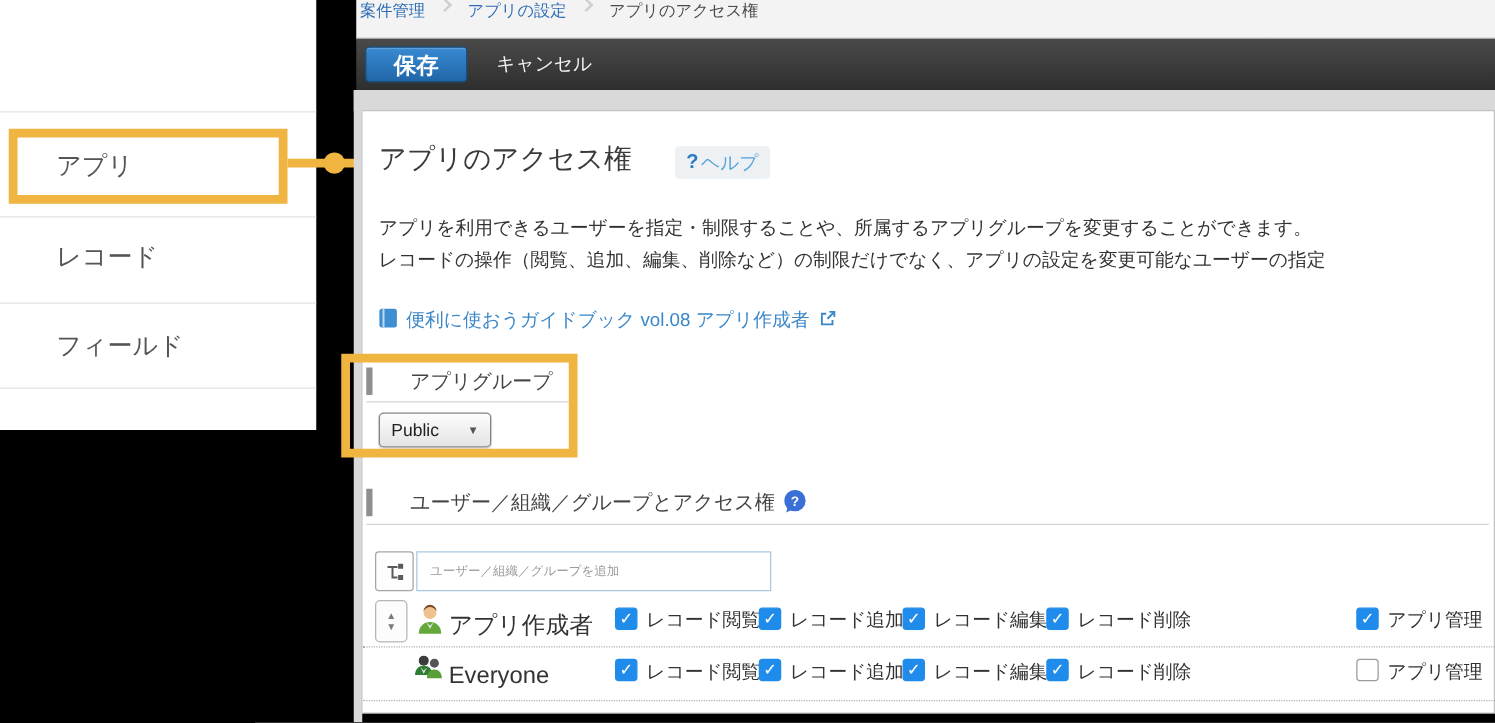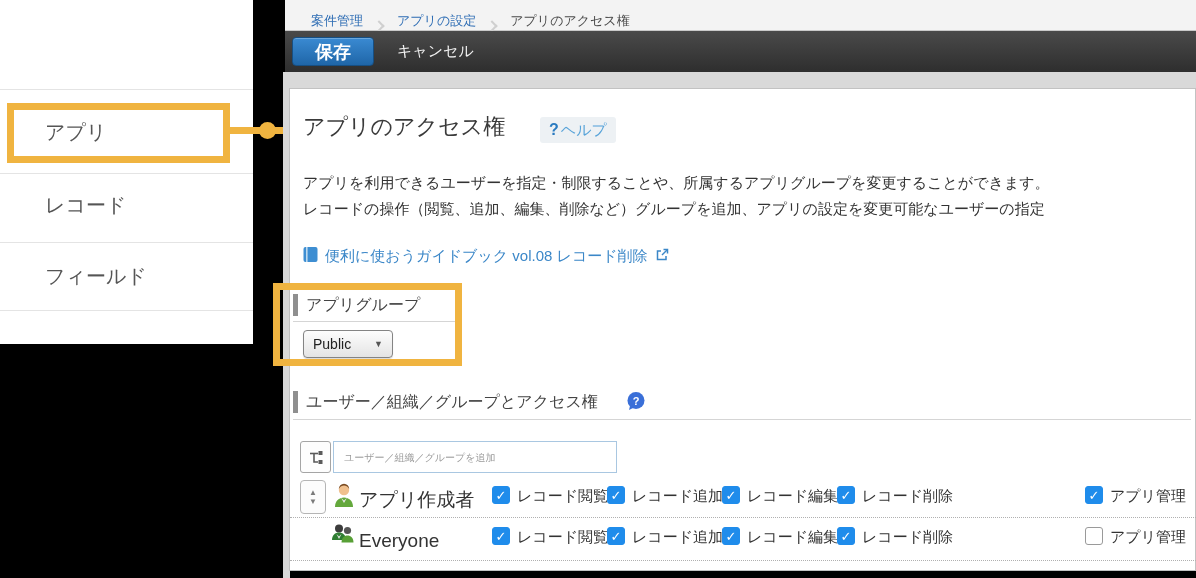--- a/index.html
+++ b/index.html
@@ -14,21 +14,21 @@
   .side-divider { position:absolute; left:0; width:253px; height:1px; background:#e4e4e4; }
   .side-item { position:absolute; left:45px; font-size:20px; color:#555; white-space:nowrap; cursor:pointer; }
 
   
   .annot-box { position:absolute; border:7px solid #F0B440; background:transparent; }
   .annot-line { position:absolute; background:#F0B440; }
   .annot-dot { position:absolute; width:17px; height:17px; border-radius:50%; background:#F0B440; }
 
   
   .breadcrumb { position:absolute; left:285px; top:0; width:911px; height:31px; background:#f3f3f3;
-    border-bottom:1px solid #c9c9c9; display:flex; align-items:flex-end; padding-left:26px; font-size:13px; }
+    border-bottom:1px solid #c9c9c9; display:flex; align-items:flex-start; padding-left:3px; font-size:13px; }
   .crumb-link { color:#2e6db4; cursor:pointer; white-space:nowrap; }
   .crumb-current { color:#4a4a4a; white-space:nowrap; }
   .crumb-sep { width:8px; height:8px; border-top:2px solid #cfcfcf; border-right:2px solid #cfcfcf;
     transform:rotate(45deg); margin:0 14px 0 12px; flex:none; }
 
   
   .toolbar { position:absolute; left:285px; top:31px; width:911px; height:41px;
     background:linear-gradient(#4a4a4a,#2e2e2e); display:flex; align-items:center; }
   .btn-save { margin-left:7px; width:82px; height:29px; border-radius:4px;
     background:linear-gradient(#3a8ad2,#1f66a8); border:1px solid #164f83;
@@ -48,21 +48,21 @@
   .help-badge .q { color:#2a7bc0; font-weight:bold; font-size:16px; }
   .help-badge .t { color:#57a3d9; font-size:15px; }
 
   .desc { position:absolute; left:303px; top:170px; width:893px; font-size:15px; color:#333;
     line-height:26px; white-space:nowrap; overflow:hidden; }
 
   .guide-link { position:absolute; left:303px; top:246px; display:flex; align-items:center; gap:7px;
     color:#3b87c8; font-size:15px; cursor:pointer; white-space:nowrap; }
 
   .sec-bar { position:absolute; width:5px; height:22px; background:#8f8f8f; }
-  .sec-title { position:absolute; font-size:16px; color:#444; white-space:nowrap; }
+  .sec-title { position:absolute; font-size:16px; color:#444; white-space:nowrap;margin-left:22px; }
   .sec-underline { position:absolute; height:1px; background:#d5d5d5; }
 
   .dropdown { position:absolute; left:303px; top:330px; width:90px; height:28px; border:1px solid #848484;
     border-radius:4px; background:linear-gradient(#fdfdfd,#e4e4e4); display:flex; align-items:center;
     padding:0 9px; cursor:pointer; box-shadow:0 1px 1px rgba(0,0,0,.15); }
   .dropdown .val { font-size:14px; color:#222; flex:1; }
   .dropdown .caret { font-size:9px; color:#555; }
 
   .help-bubble { position:absolute; left:626px; top:391px; width:20px; height:20px; cursor:pointer; }
 
@@ -128,31 +128,31 @@
 
   <div class="page-title">アプリのアクセス権</div>
 
   <div class="help-badge">
     <span class="q">?</span>
     <span class="t">ヘルプ</span>
   </div>
 
   <div class="desc">
     <div>アプリを利用できるユーザーを指定・制限することや、所属するアプリグループを変更することができます。</div>
-    <div>レコードの操作（閲覧、追加、編集、削除など）グループを追加、アプリの設定を変更可能なユーザーの指定</div>
+    <div>レコードの操作（閲覧、追加、編集、削除など）の制限だけでなく、アプリの設定を変更可能なユーザーの指定</div>
   </div>
 
   <div class="guide-link">
     <span>
       <svg width="15" height="17" viewBox="0 0 15 17">
         <rect x="0.5" y="1" width="14" height="15" rx="2" fill="#3e8ed2"></rect>
         <rect x="3" y="1" width="1.6" height="15" fill="#bcd9ef"></rect>
       </svg>
     </span>
-    <span>便利に使おうガイドブック vol.08 レコード削除</span>
+    <span>便利に使おうガイドブック vol.08 アプリ作成者</span>
     <span>
       <svg width="14" height="14" viewBox="0 0 14 14" fill="none" stroke="#3b87c8" stroke-width="1.5">
         <path d="M6 3 H2.5 V11.5 H11 V8"></path>
         <path d="M8.5 1.5 H12.5 V5.5"></path>
         <path d="M12 2 L7 7"></path>
       </svg>
     </span>
   </div>
 
   <div class="sec-bar" style="left:293px; top:294px;"></div>

